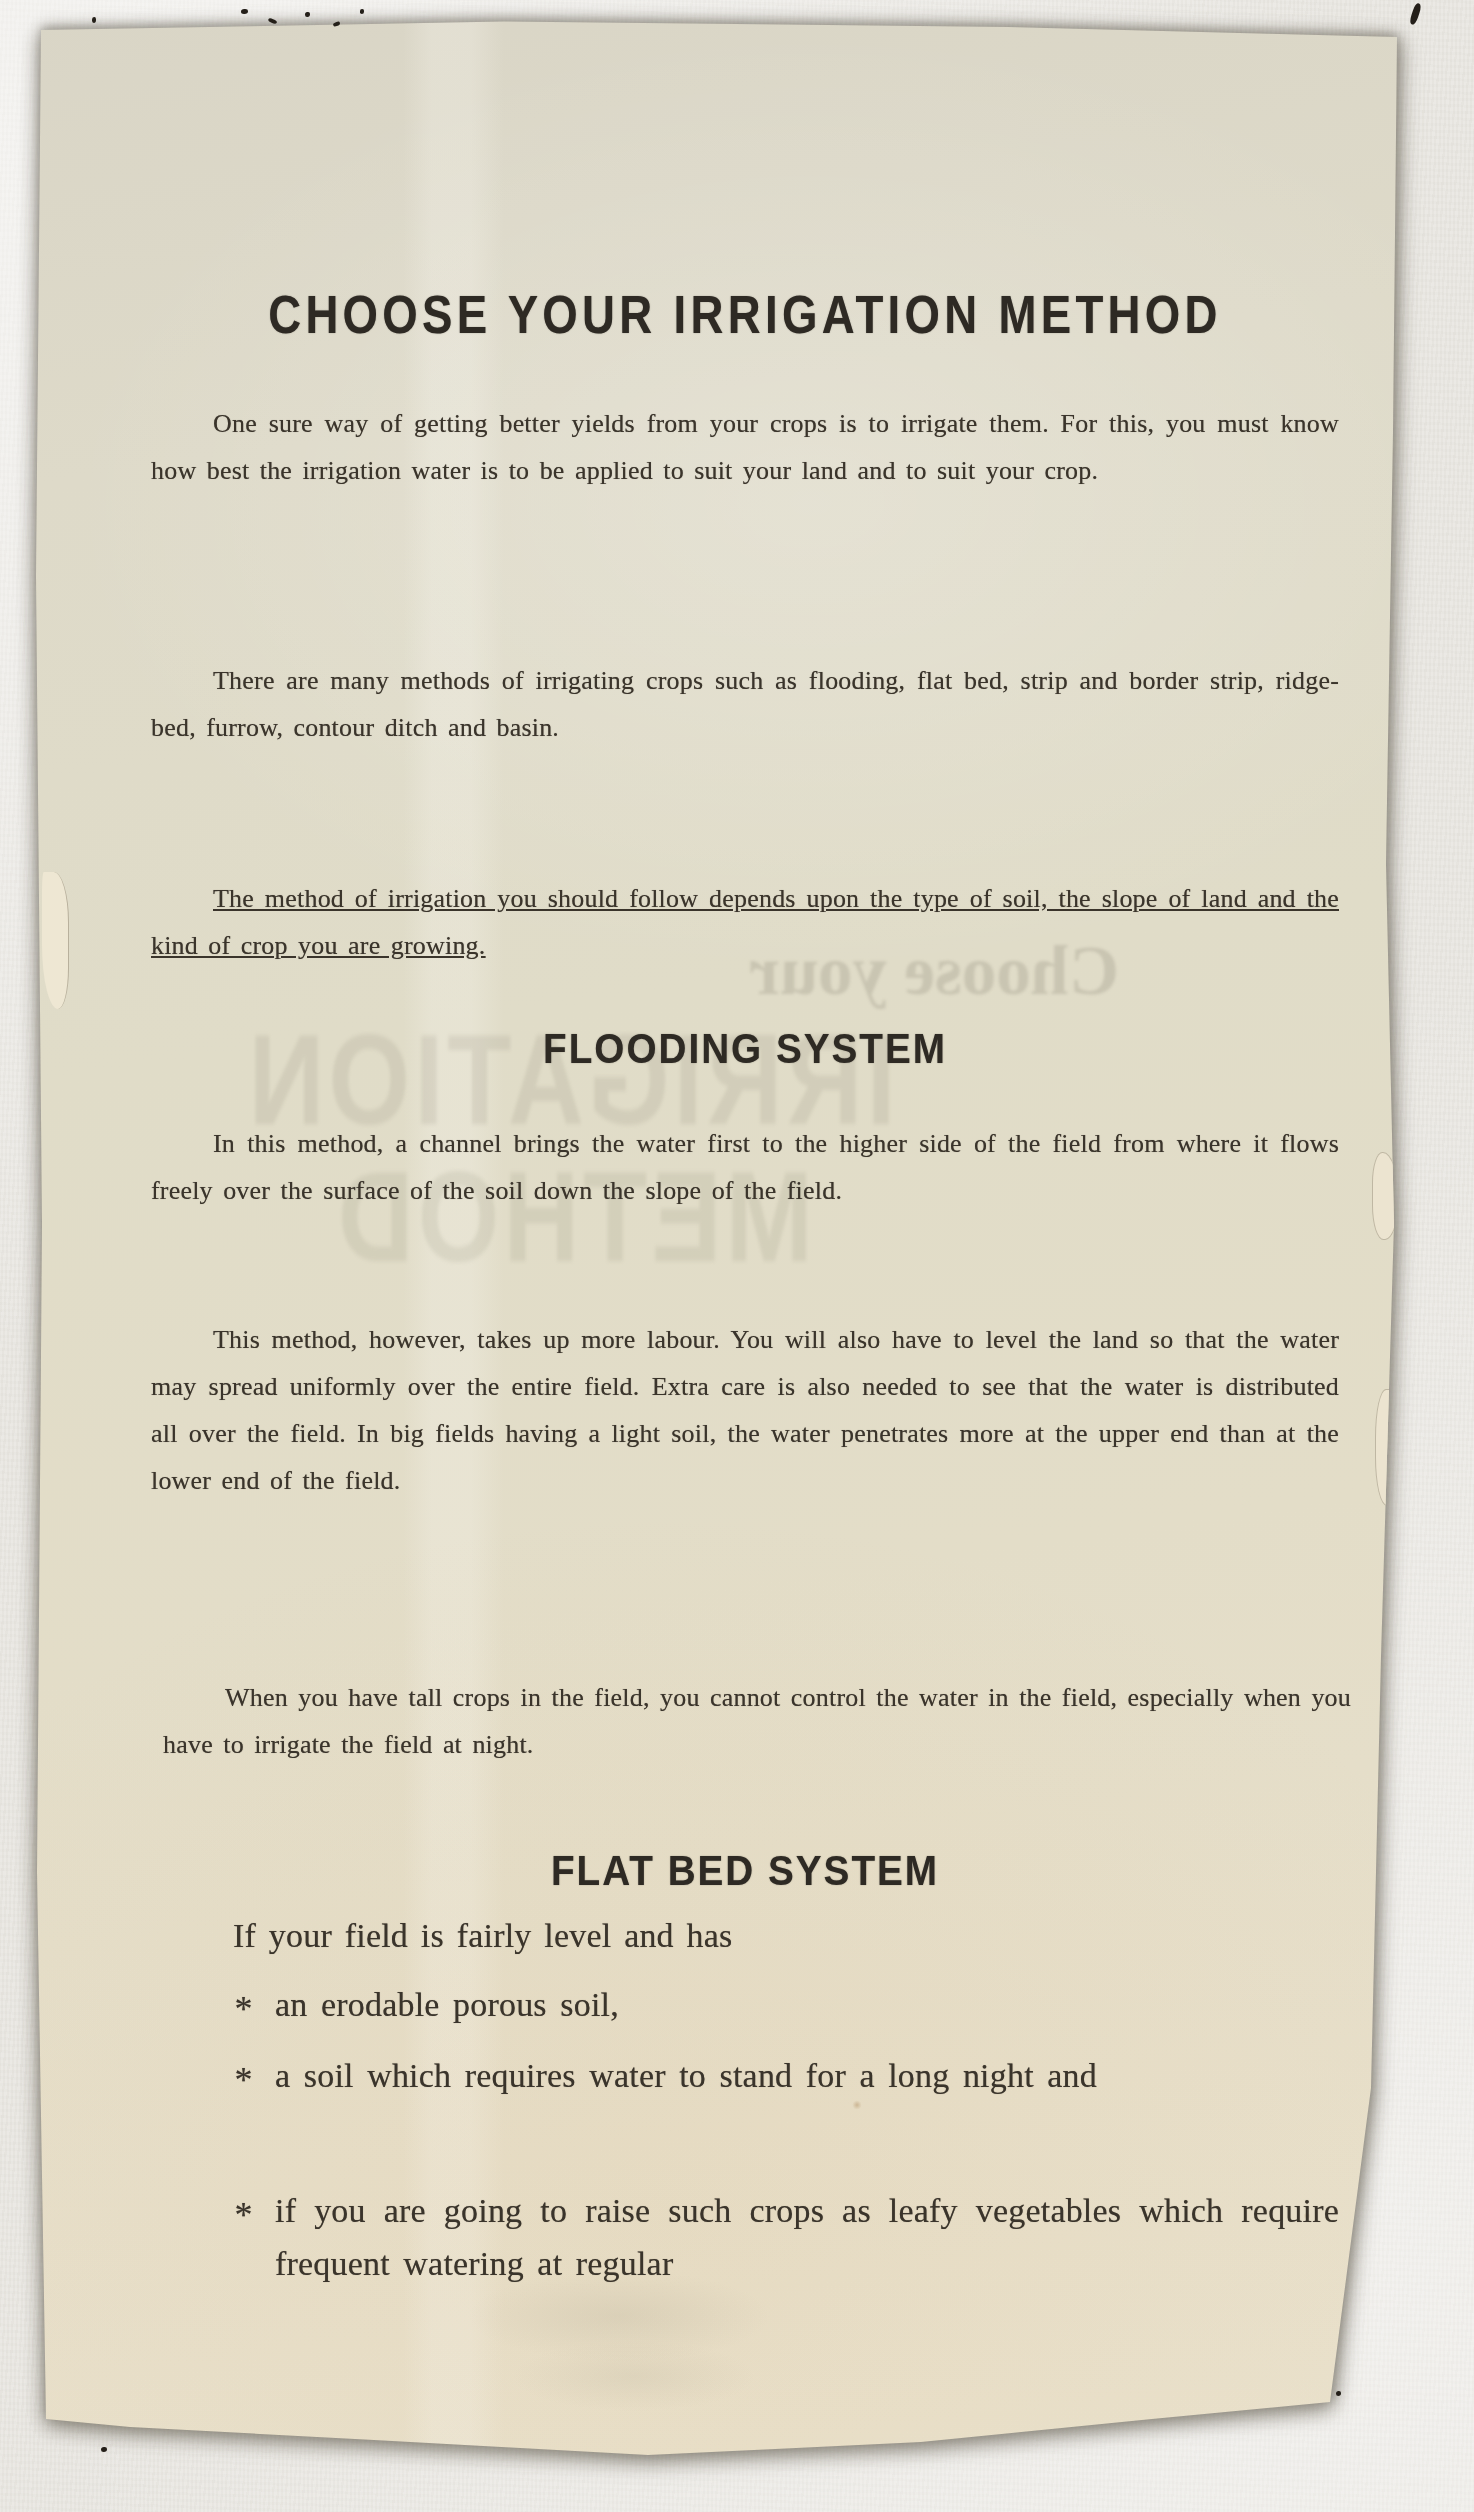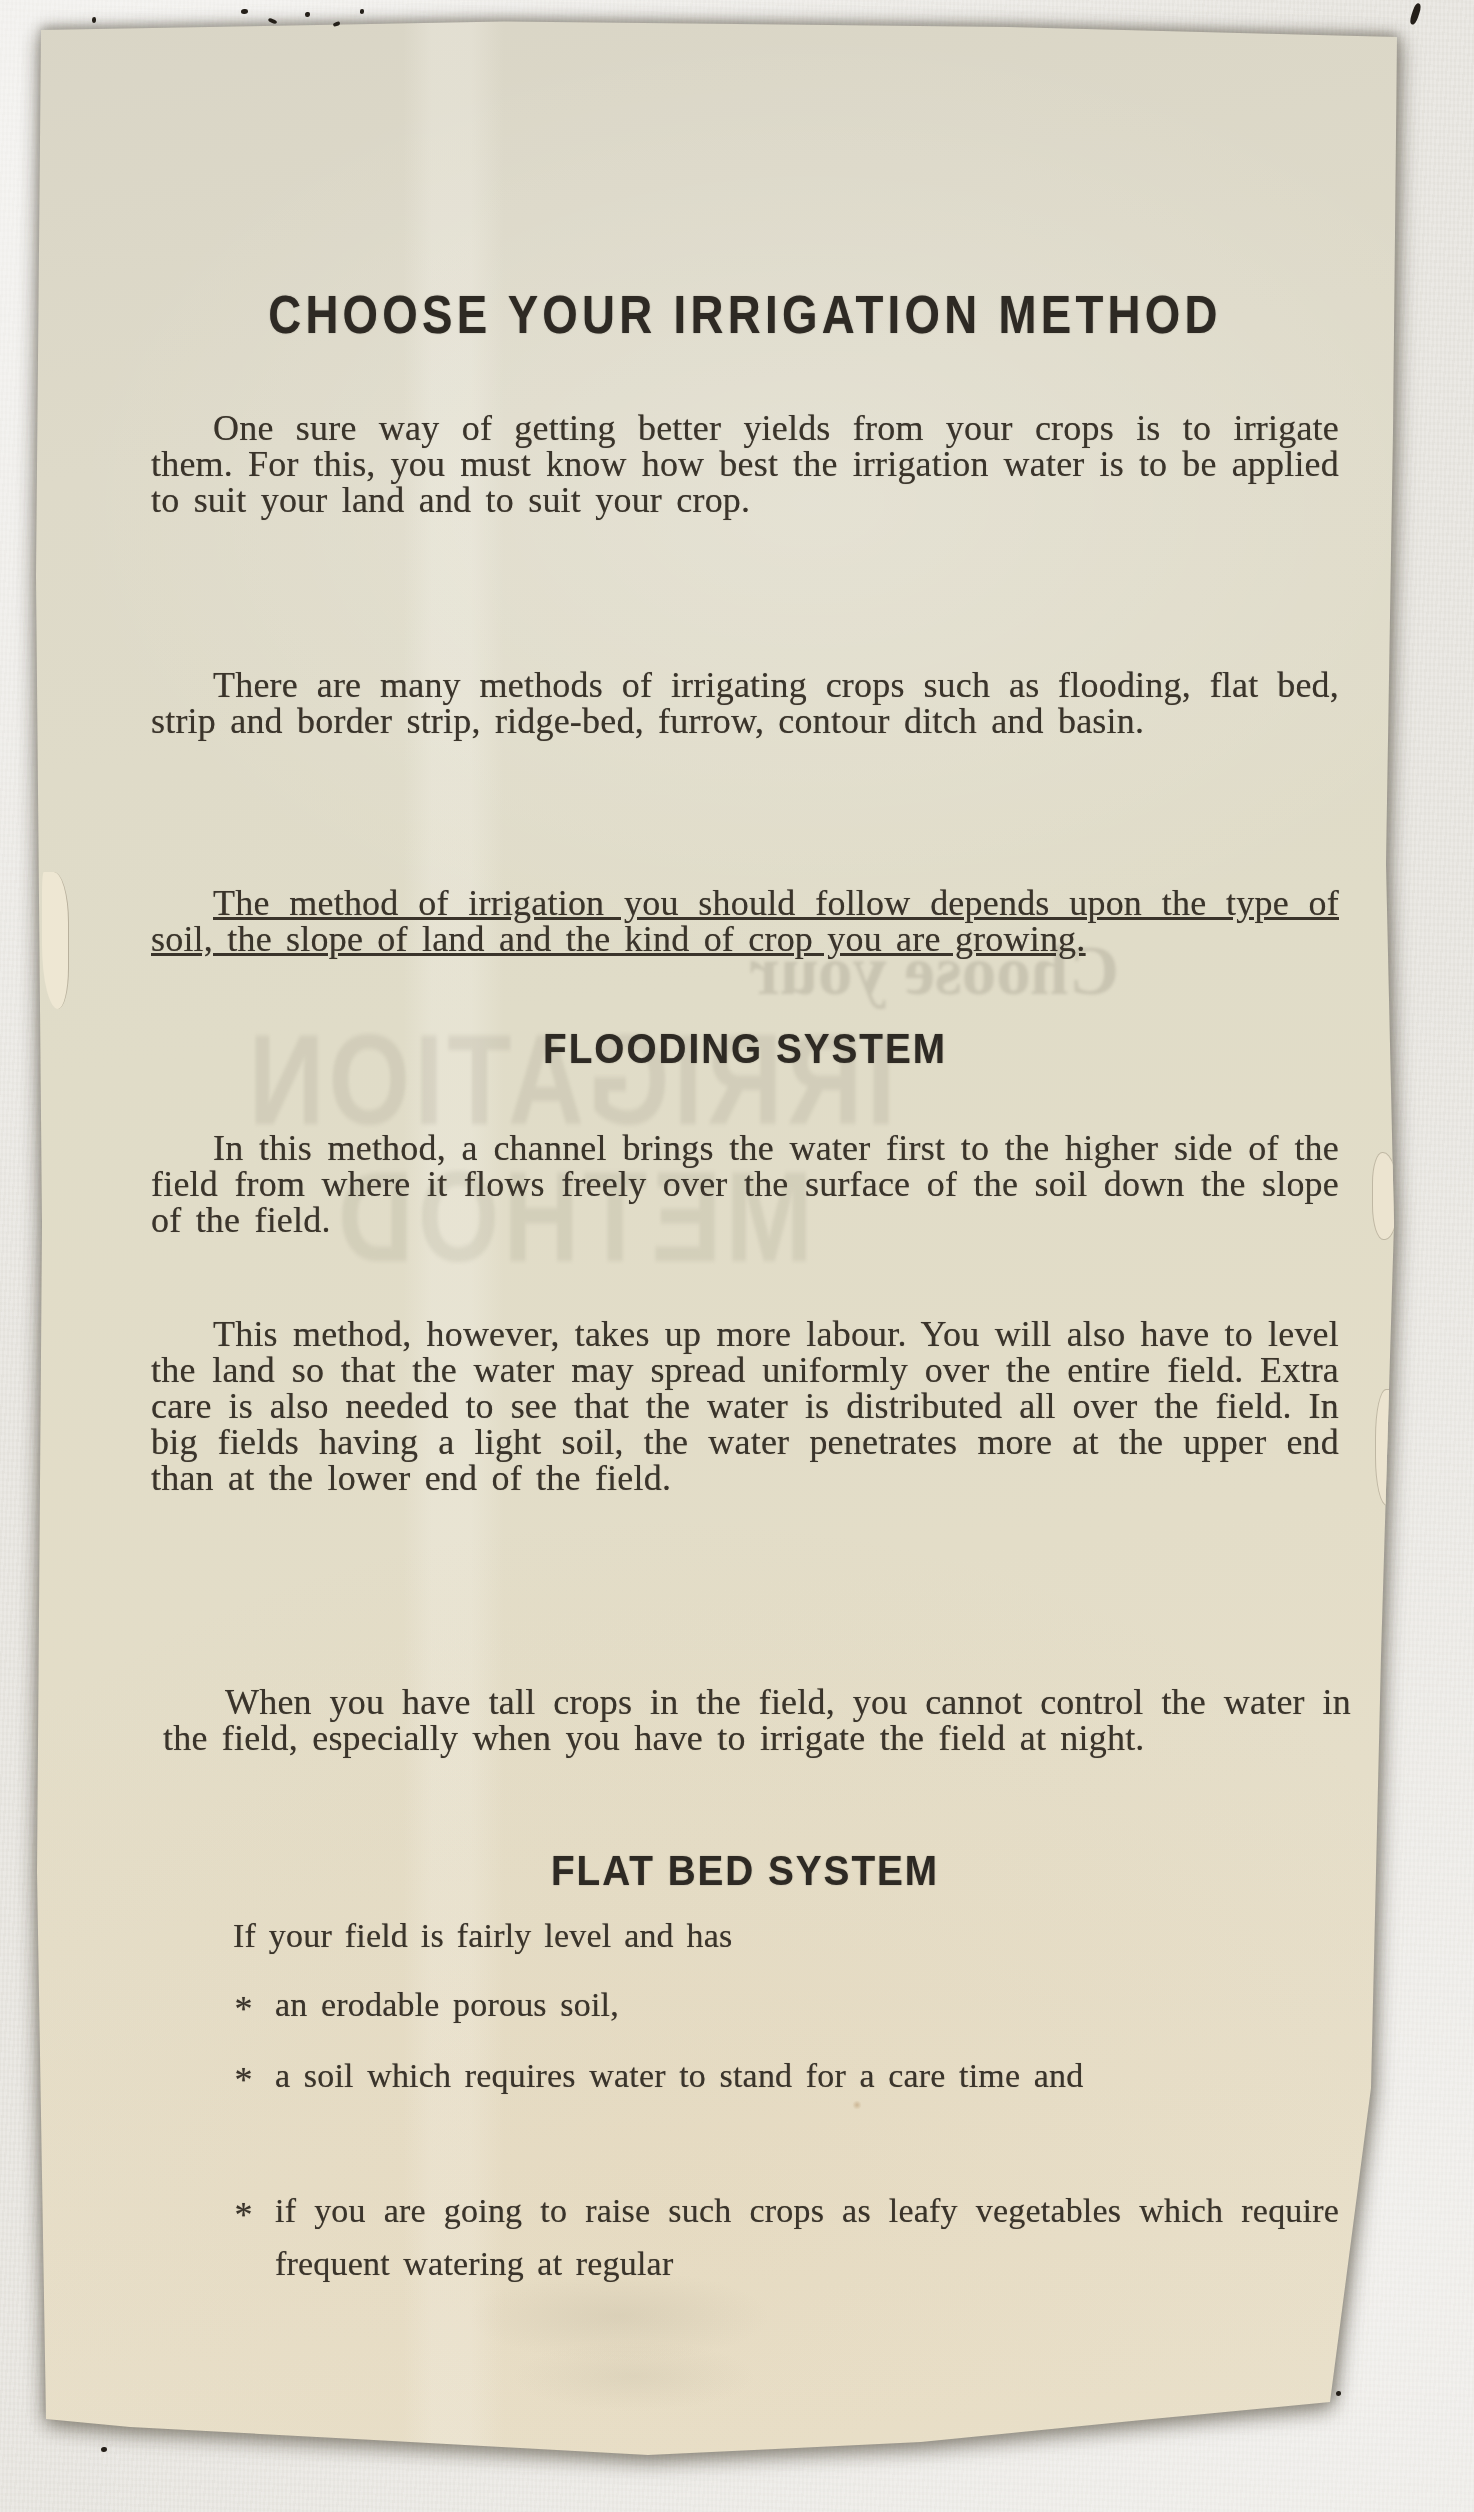--- a/index.html
+++ b/index.html
@@ -66,21 +66,21 @@
     font-size:43px;line-height:46px;letter-spacing:2.2px;
     text-align:center;white-space:nowrap;color:#2e2a24;
     transform:scaleX(.9);
     text-shadow:0 0 1.4px rgba(46,42,36,.45);
   }
   .h2.flooding{top:1025px;}
   .h2.flatbed{top:1847px;}
 
   .para{
     position:absolute;left:0;width:100%;
-    font-size:36px;line-height:36px;
+    font-size:26px;line-height:47px;
     text-align:justify;text-indent:62px;
     color:#3a342b;word-spacing:.14em;letter-spacing:0.2px;
     text-shadow:0 0 0.7px rgba(58,52,43,.6);
   }
   .p1{top:374px;} .p2{top:631px;} .p3{top:849px;text-decoration:underline;}
   .p4{top:1094px;} .p5{top:1296px;margin-top:20px;} .p6{top:1648px;margin-left:12px;}
 
   .lead{
     position:absolute;left:82px;top:1909px;
     font-size:34px;line-height:53px;color:#3a342b;
@@ -166,21 +166,21 @@
       <div class="h2 flatbed">FLAT BED SYSTEM</div>
 
       <div class="lead">If your field is fairly level and has</div>
 
       <div class="bullet b1">
         <span class="marker">*</span>
         <span>an erodable porous soil,</span>
       </div>
       <div class="bullet b2">
         <span class="marker">*</span>
-        <span>a soil which requires water to stand for a care time and</span>
+        <span>a soil which requires water to stand for a long night and</span>
       </div>
       <div class="bullet b3">
         <span class="marker">*</span>
         <span>if you are going to raise such crops as leafy vegetables which require frequent watering at regular</span>
       </div>
 
     </div>
 
     <div class="edge-stain"></div>
     <div class="tear t1"></div>

